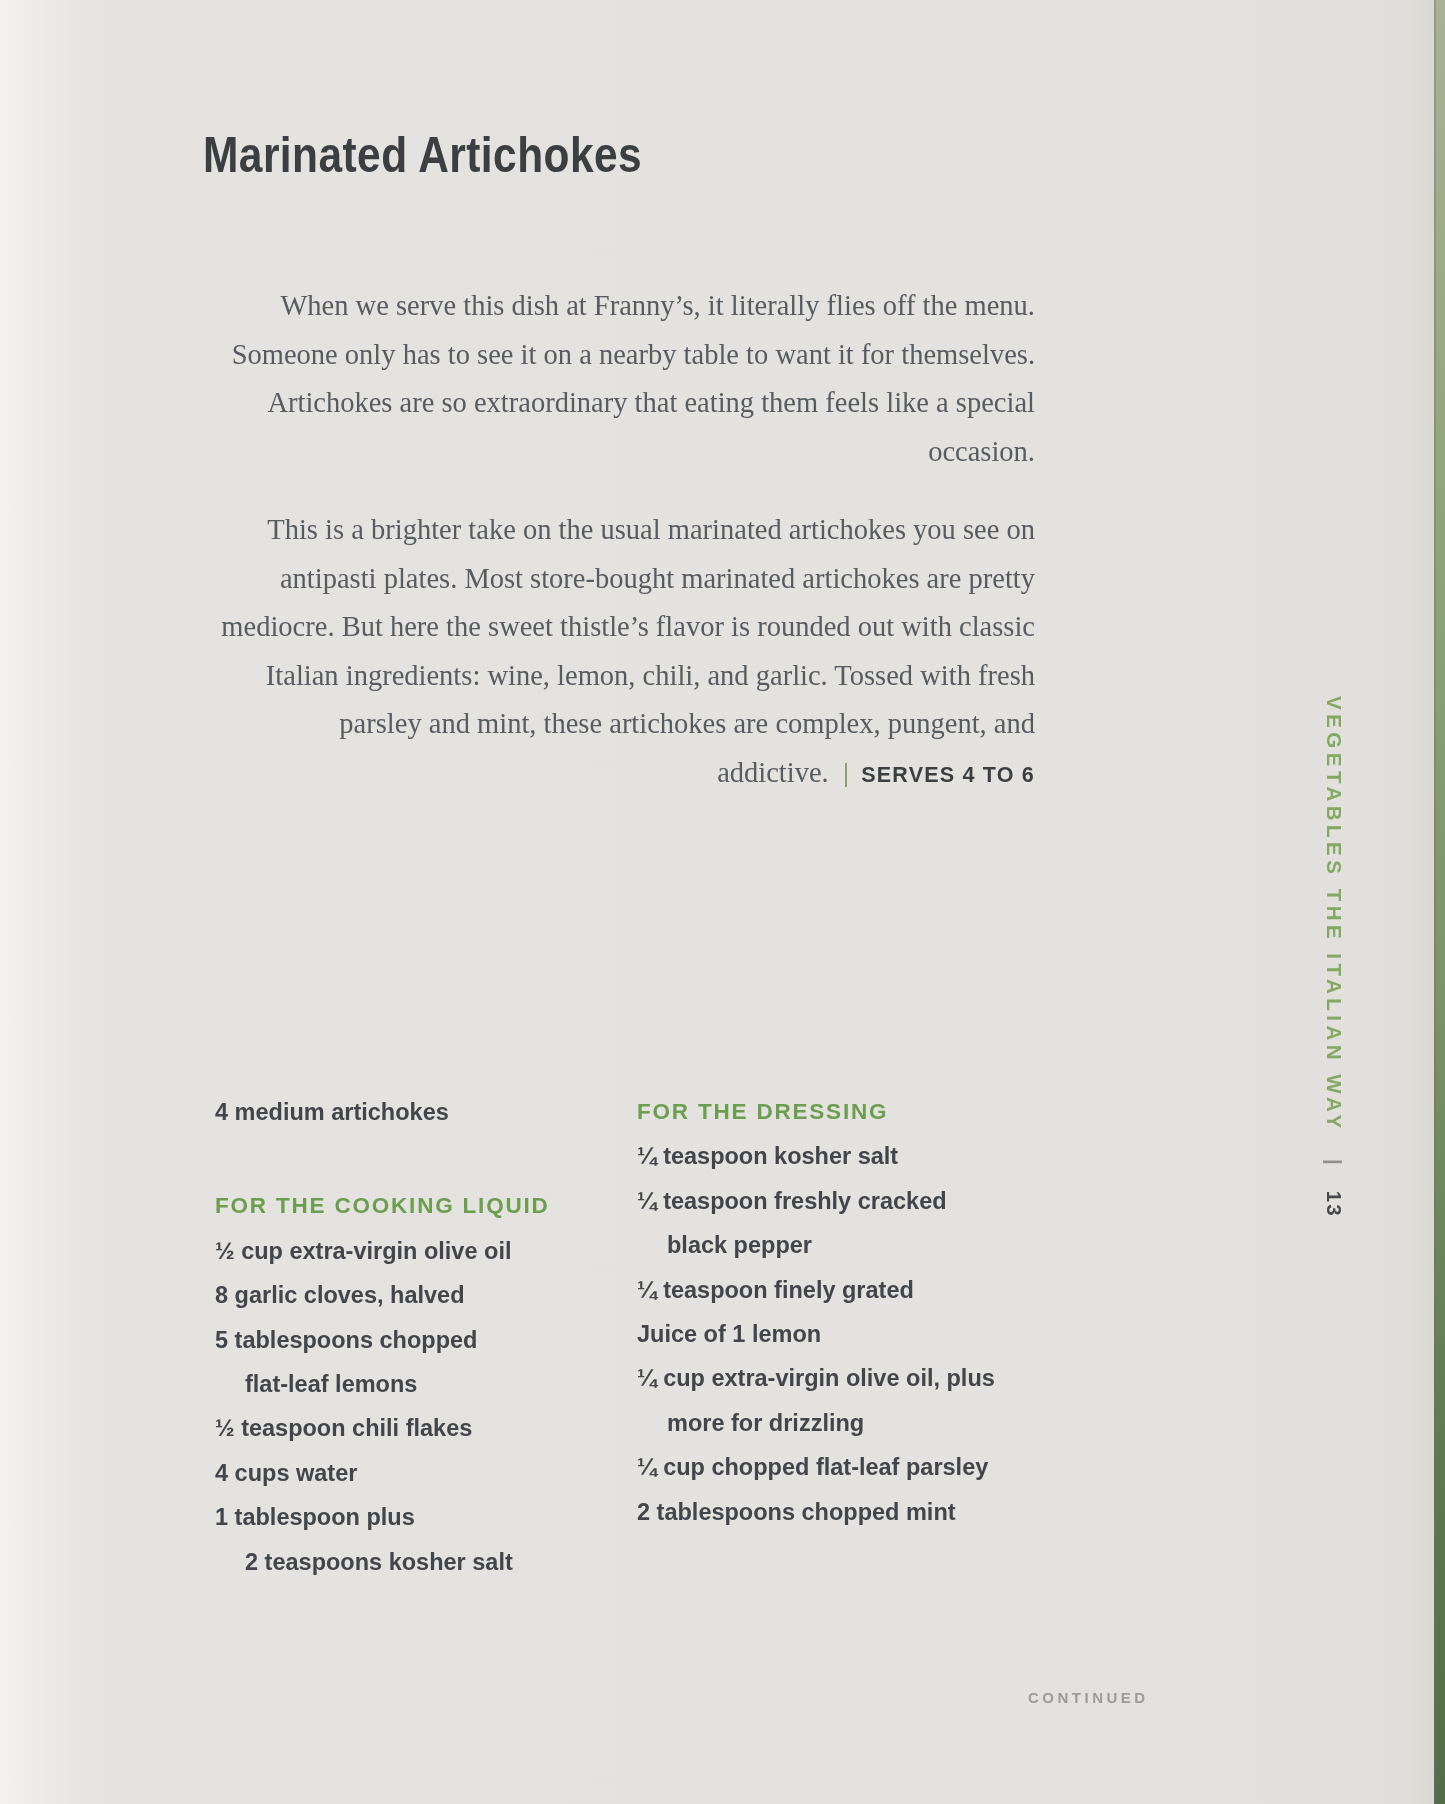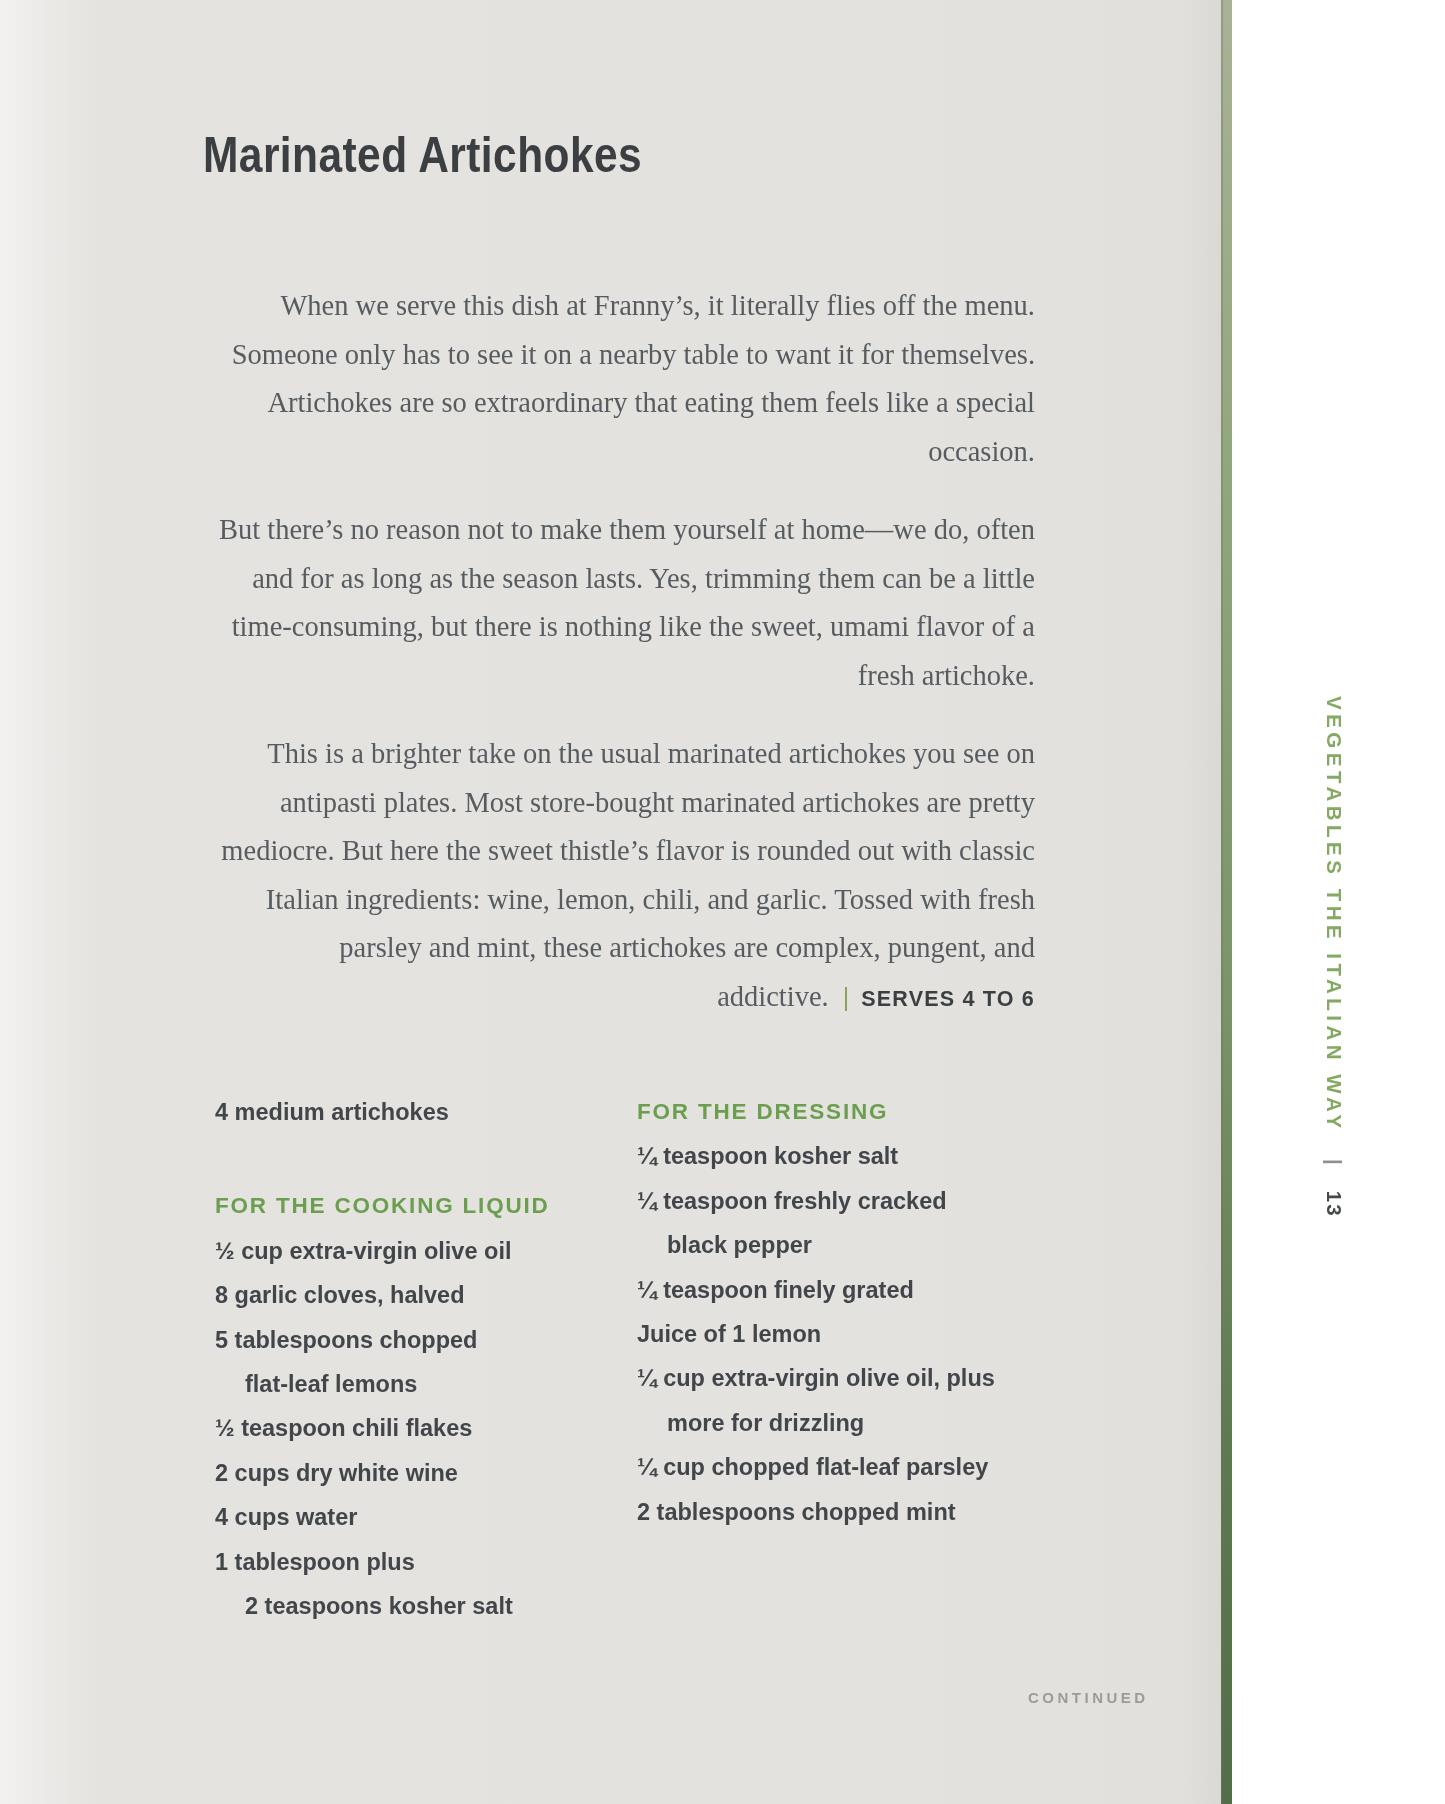--- a/index.html
+++ b/index.html
@@ -1,19 +1,19 @@
 <!DOCTYPE html>
 <html><head>
 <meta charset="utf-8">
 <style>
   html,body{margin:0;padding:0;}
   body{width:1445px;height:1804px;overflow:hidden;font-family:"Liberation Sans",sans-serif;}
 
   .page{
-    position:relative;width:1232px;height:1804px;
+    position:relative;width:1445px;height:1804px;
     background:
       linear-gradient(to right,
         #ebeae8 0px, #e7e6e3 40px, #e4e3df 110px,
         #e3e2de 70%, #e1e0dc 96%, #d9d8d3 99.4%, #c9c8c2 100%);
   }
   
   .gutter-shade{
     position:absolute;left:0;top:0;width:95px;height:100%;
     background:linear-gradient(to right, rgba(255,255,255,0.35), rgba(255,255,255,0));
     pointer-events:none;
@@ -91,36 +91,34 @@
 
 <div class="page">
 
   <div class="gutter-shade"></div>
   <div class="edge-strip"></div>
 
   <h1 class="recipe-title">Marinated Artichokes</h1>
 
   <div class="intro">
     <p>When we serve this dish at Franny’s, it literally flies off the menu. Someone only has to see it on a nearby table to want it for themselves. Artichokes are so extraordinary that eating them feels like a special occasion.</p>
-    <p>But there’s no reason not to make them yourself at home—we do, often and for as long as the season lasts. Yes, trimming them can be a little time-consuming, but there is nothing like the sweet, umami flavor of a fresh artichoke.</p>
     <p><span>This is a brighter take on the usual marinated artichokes you see on antipasti plates. Most store-bought marinated artichokes are pretty mediocre. But here the sweet thistle’s flavor is rounded out with classic Italian ingredients: wine, lemon, chili, and garlic. Tossed with fresh parsley and mint, these artichokes are complex, pungent, and addictive.</span><span class="serves-sep">|</span><span class="serves-label">SERVES 4 TO 6</span></p>
   </div>
 
   <div class="ingredients">
 
     <div class="ing-col left">
       <div class="ing-line">4 medium artichokes</div>
       <div class="ing-spacer"></div>
       <div class="ing-heading">FOR THE COOKING LIQUID</div>
       <div class="ing-line">½ cup extra-virgin olive oil</div>
       <div class="ing-line">8 garlic cloves, halved</div>
       <div class="ing-line">5 tablespoons chopped</div>
       <div class="ing-line indent">flat-leaf lemons</div>
       <div class="ing-line">½ teaspoon chili flakes</div>
-      <div class="ing-line">2 cups dry white wine</div>
       <div class="ing-line">4 cups water</div>
       <div class="ing-line">1 tablespoon plus</div>
       <div class="ing-line indent">2 teaspoons kosher salt</div>
     </div>
 
     <div class="ing-col right">
       <div class="ing-heading">FOR THE DRESSING</div>
       <div class="ing-line">¼ teaspoon kosher salt</div>
       <div class="ing-line">¼ teaspoon freshly cracked</div>
       <div class="ing-line indent">black pepper</div>

